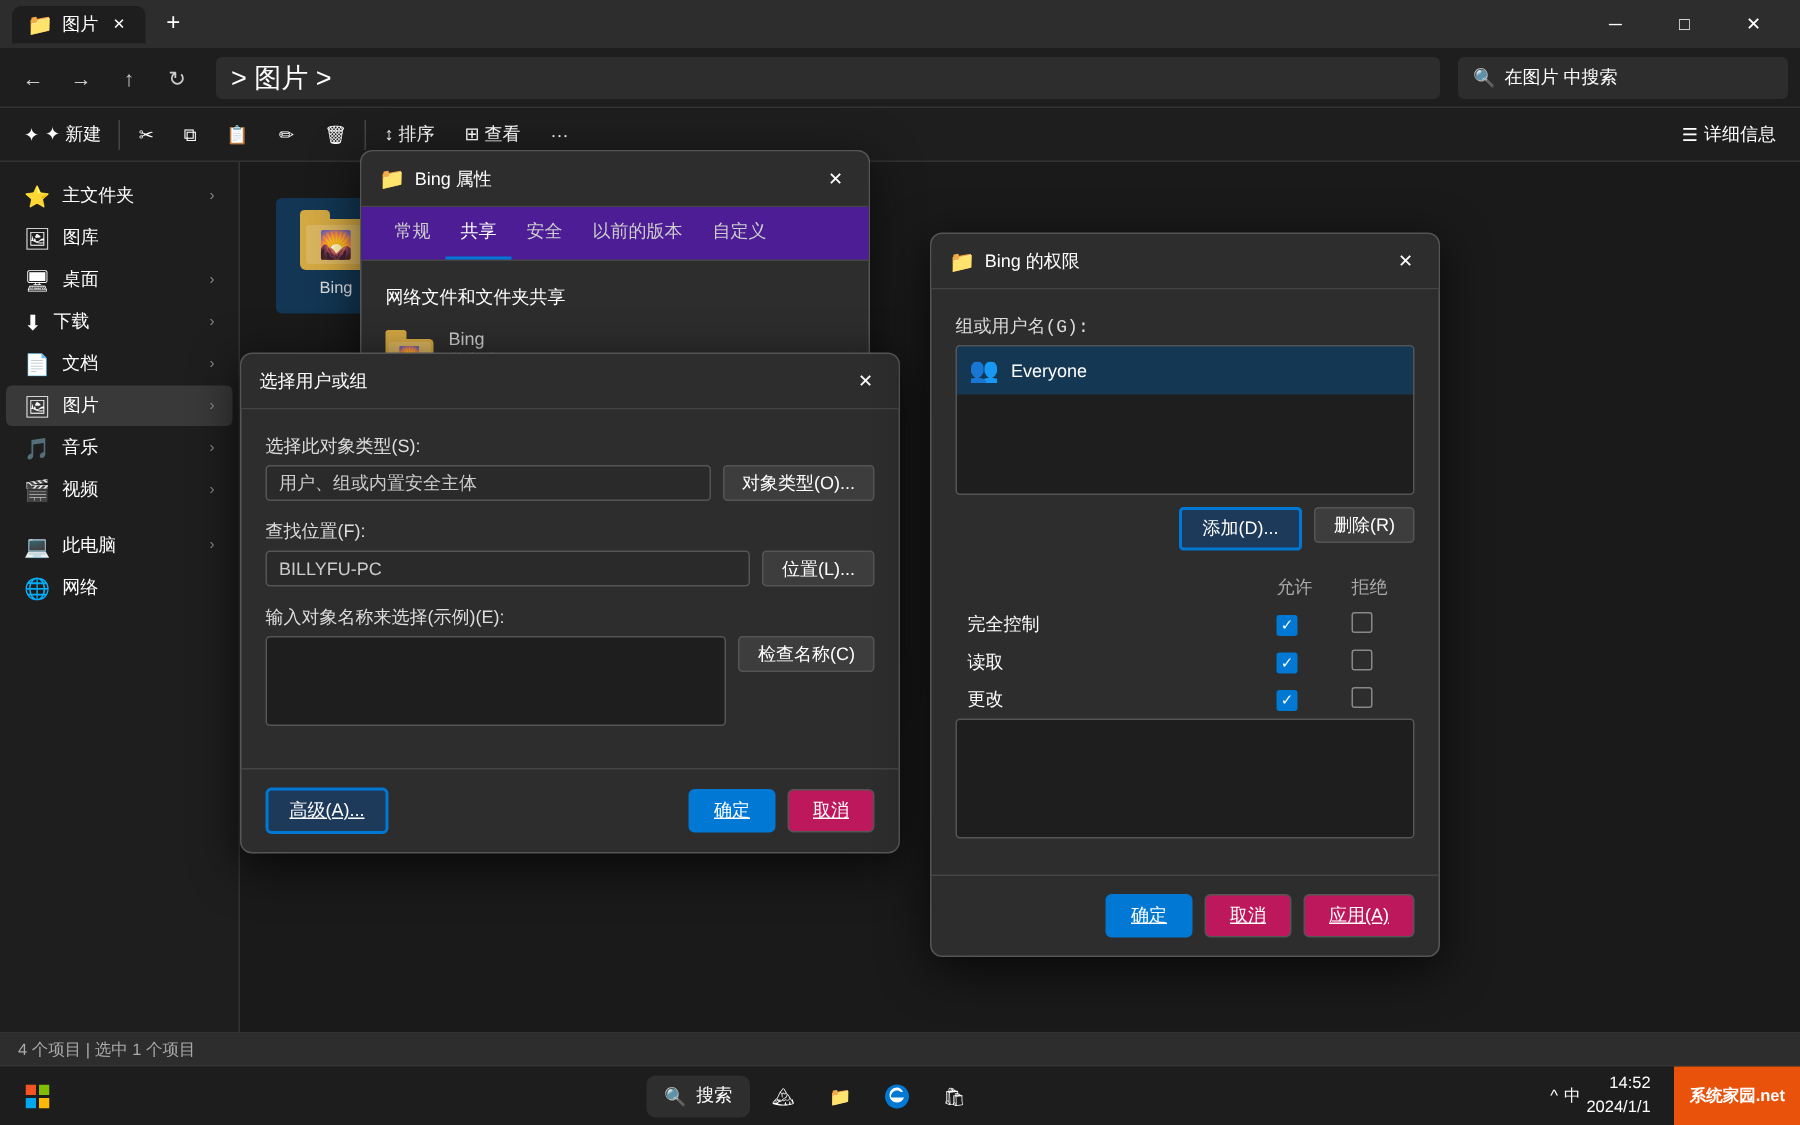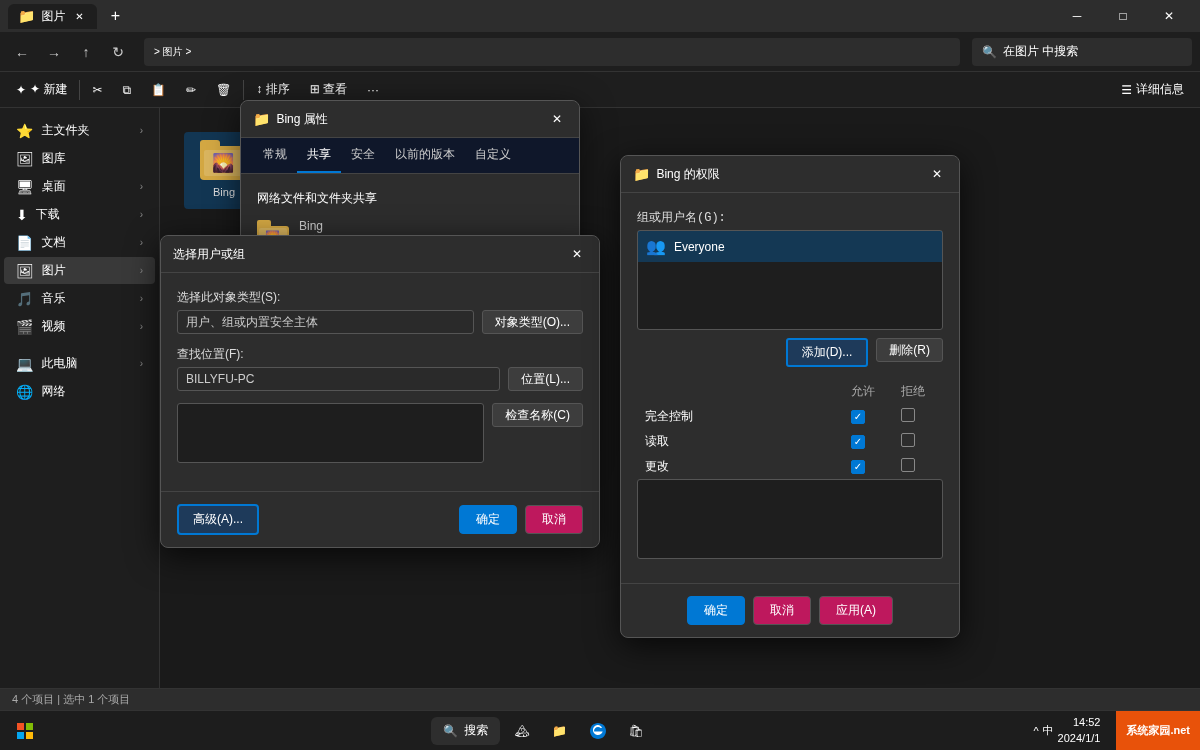--- a/index.html
+++ b/index.html
@@ -175,21 +175,21 @@
     }
     .address-bar {
       flex: 1;
       height: 28px;
       background: #2d2d2d;
       border-radius: 4px;
       display: flex;
       align-items: center;
       padding: 0 10px;
       gap: 6px;
-      font-size: 10px;
+      font-size: 18px;
       margin: 0 8px;
     }
     .search-bar {
       width: 220px;
       height: 28px;
       background: #2d2d2d;
       border-radius: 4px;
       display: flex;
       align-items: center;
       padding: 0 10px;
@@ -339,21 +339,21 @@
       align-items: center;
       justify-content: center;
       cursor: pointer;
       border-radius: 3px;
       font-size: 12px;
     }
     .dialog-tabs {
       display: flex;
       padding: 0 12px;
       border-bottom: 1px solid #444;
-      background: #0f172a;
+      background: #4c1d95;
     }
     .dialog-tab {
       padding: 8px 10px;
       font-size: 12px;
       cursor: pointer;
       color: #ccc;
     }
     .dialog-tab.active {
       color: white;
       border-bottom: 2px solid #0078d4;
@@ -392,24 +392,25 @@
       background: #d4a843;
       border-radius: 2px 2px 0 0;
       position: absolute;
       top: 0;
       left: 0;
     }
     .file-info { font-size: 12px; color: #ccc; }
     .file-subtitle { font-size: 11px; color: #888; }
     .dialog-footer {
       display: flex;
-      justify-content: center;
+      justify-content: flex-end;
       gap: 8px;
       padding: 12px 16px;
       border-top: 1px solid #444;
+      text-decoration: underline;
     }
     .dialog-btn {
       padding: 5px 16px;
       font-size: 12px;
       border: 1px solid #555;
       border-radius: 4px;
       background: #be185d;
       color: white;
       cursor: pointer;
     }
@@ -805,20 +806,24 @@
       <div class="form-row">
         <div class="form-label">查找位置(F):</div>
         <div class="form-field-row">
           <div class="form-input-readonly">
             <span>BILLYFU-PC</span>
           </div>
           <button class="form-btn">位置(L)...</button>
         </div>
       </div>
       <div class="form-row">
+        <div class="form-label">
+          <span>输入对象名称来选择(示例)(E):</span>
+          
+        </div>
         <div class="form-field-row">
           <textarea class="form-textarea" style="height: 60px;"></textarea>
           <button class="form-btn" style="align-self:flex-start;">检查名称(C)</button>
         </div>
       </div>
     </div>
     <div class="dialog-footer" style="display: flex; align-items: center; gap: 8px; padding: 12px 16px; border-top: 1px solid rgb(68, 68, 68);">
       <button class="advanced-btn-highlighted">高级(A)...</button>
       <div style="flex:1;"></div>
       <button class="dialog-btn primary">确定</button>

